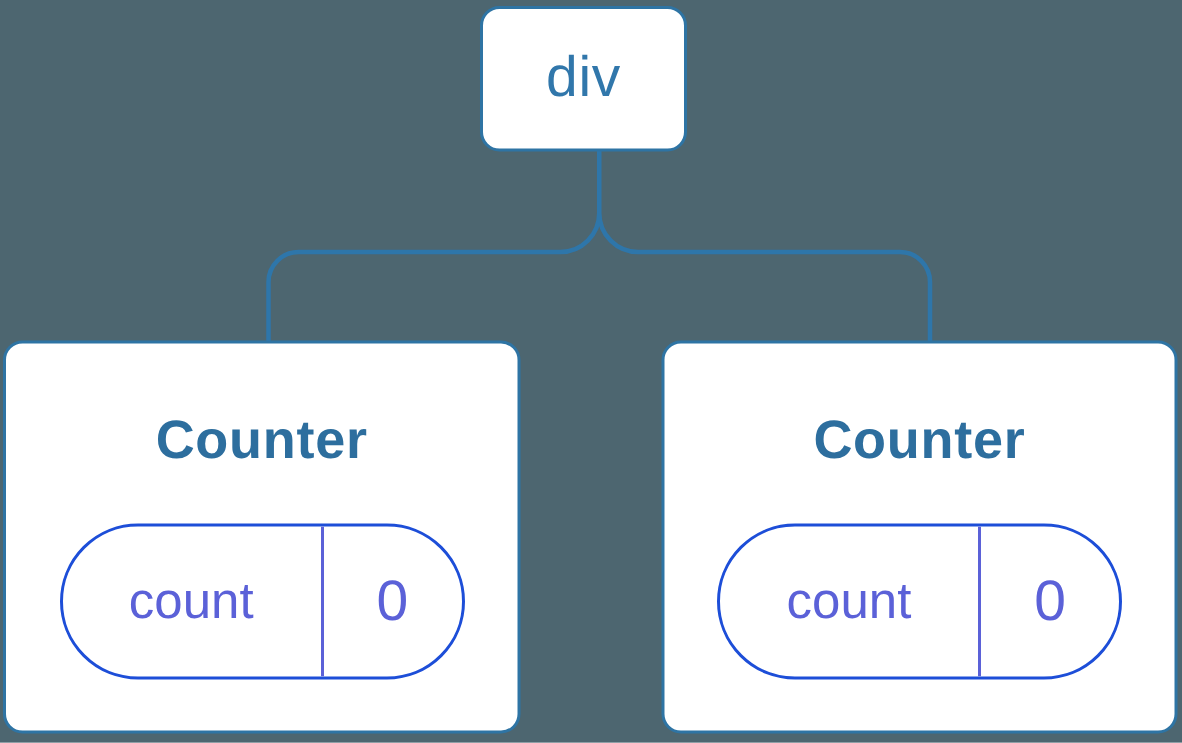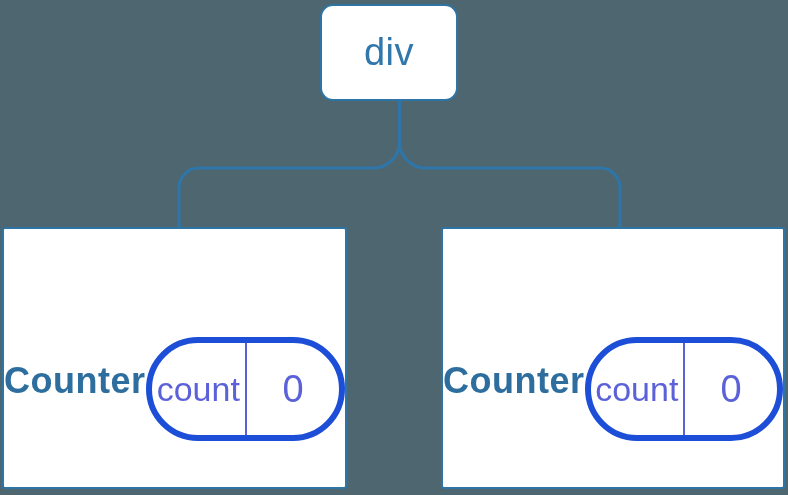--- a/index.html
+++ b/index.html
@@ -35,41 +35,41 @@
     color: #3177AB;
     letter-spacing: 0.5px;
   }
   .card {
     position: absolute;
     top: 227px;
     height: 262px;
     box-sizing: border-box;
     background: #FFFFFF;
     border: 2.5px solid #2E74A4;
-    border-radius: 3px;
+    border-radius: 13px;
     display: flex;
-    flex-direction: row;
+    flex-direction: column;
     align-items: center;
     padding-top: 46px;
   }
   .card-left  { left: 2px;   width: 345px; }
   .card-right { left: 441px; width: 344px; }
   .card-title {
     font-size: 36px;
     font-weight: 600;
     line-height: 1;
     color: #2D6E9E;
     letter-spacing: 0.5px;
   }
   .pill {
-    margin-top: 16px;
+    margin-top: 38px;
     width: 270px;
     height: 104px;
     box-sizing: border-box;
-    border: 6px solid #1d4ed8;
+    border: 2px solid #1d4ed8;
     border-radius: 60px;
     display: flex;
     overflow: hidden;
   }
   .pill-key {
     flex: 1;
     display: flex;
     align-items: center;
     justify-content: center;
     font-size: 34px;

